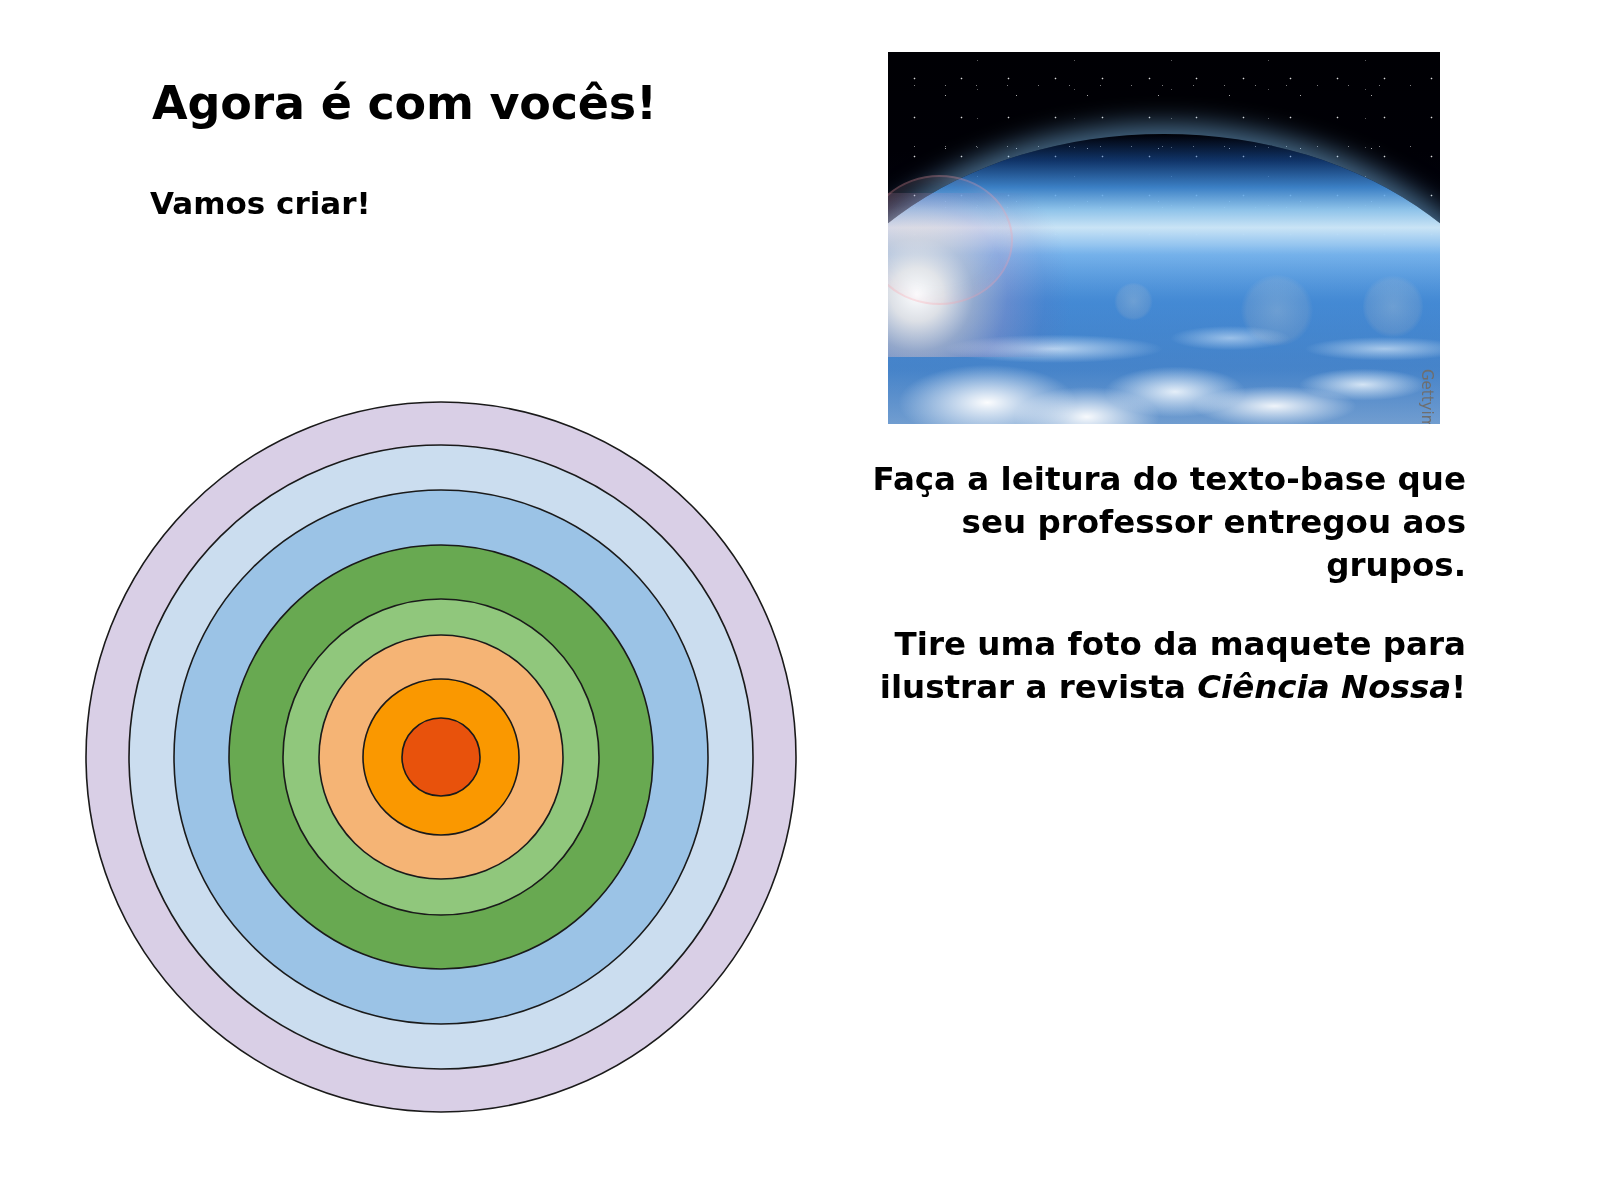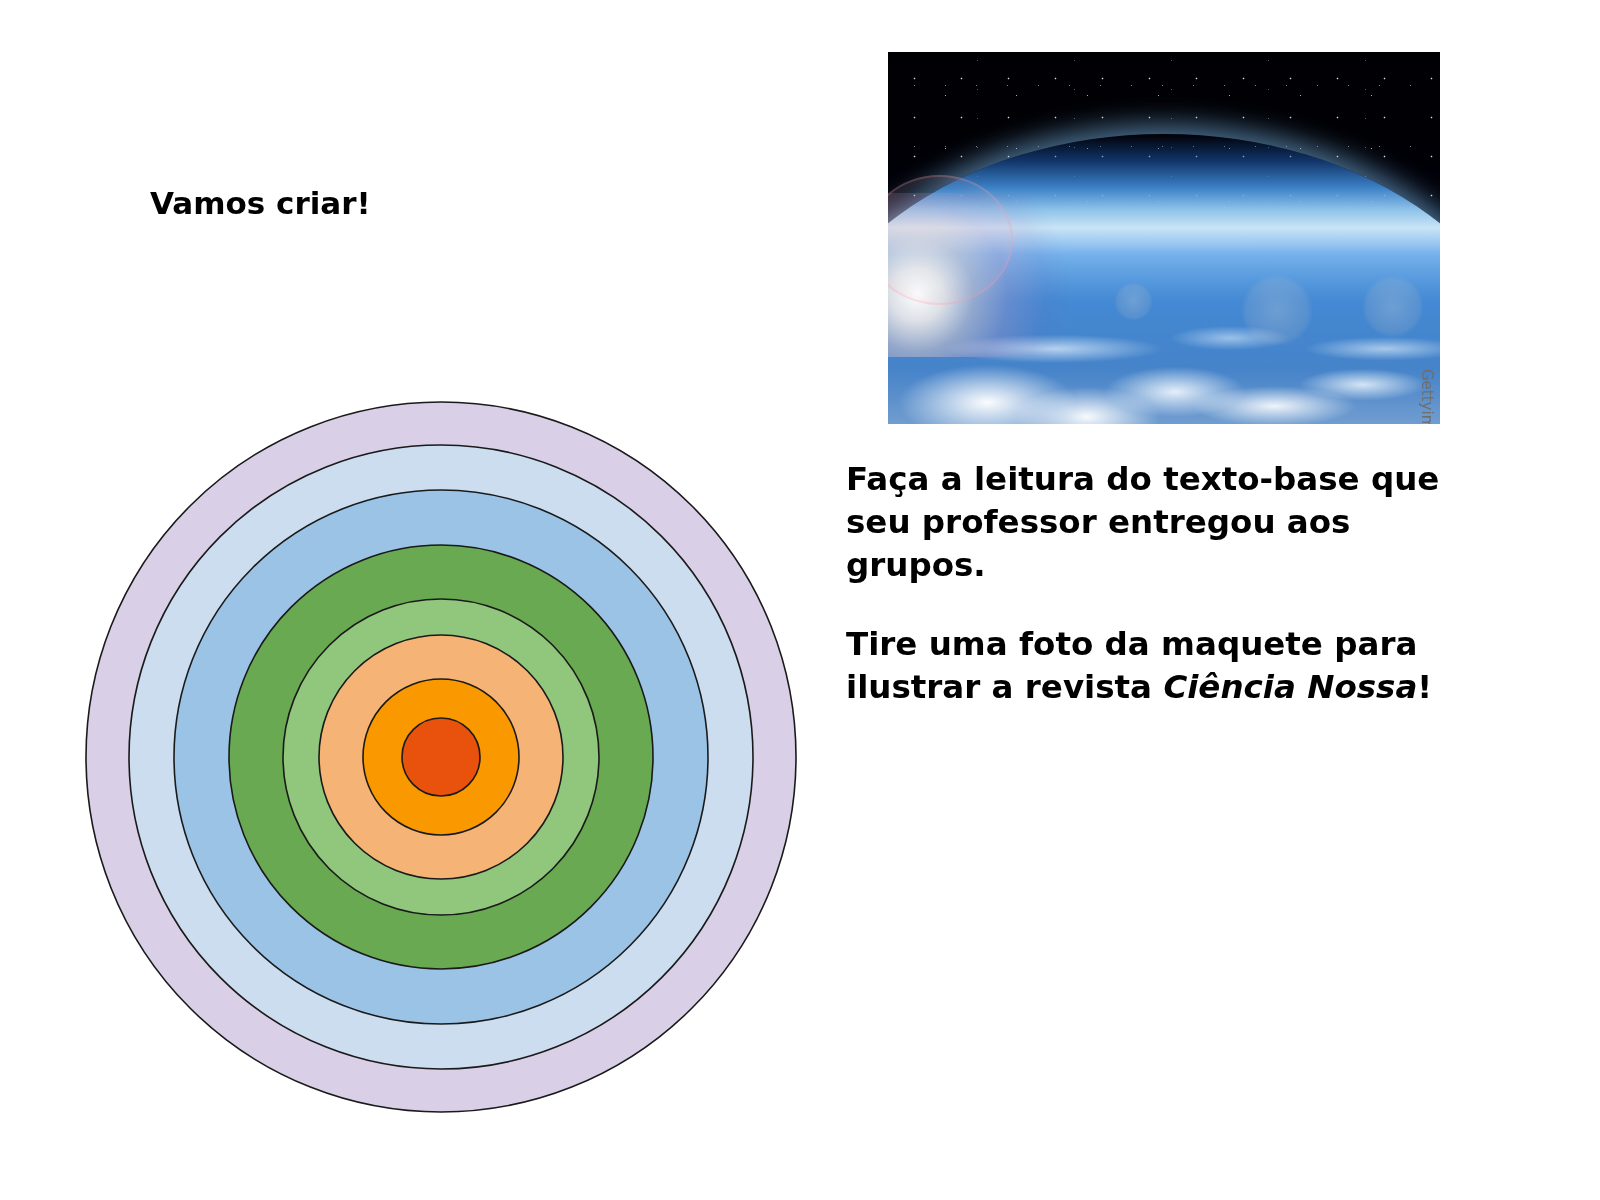--- a/index.html
+++ b/index.html
@@ -173,32 +173,34 @@
 
   
   .body-text {
     position: absolute;
     left: 846px;
     top: 458px;
     width: 620px;
     font-size: 32.5px;
     font-weight: 700;
     line-height: 1.32;
+    text-align: right;
   }
   .body-text p {
     margin: 0 0 36px 0;
   }
   .body-text p:last-child { margin-bottom: 6px; }
   .mag-name { font-style: italic; }
 </style>
 </head>
 <body>
 
 <div class="slide">
 
+  <div class="title">Agora é com vocês!</div>
   <div class="subtitle">Vamos criar!</div>
 
   <div class="diagram">
     <svg viewBox="0 0 726 716" xmlns="http://www.w3.org/2000/svg">
       <g id="rings-group">
           <circle cx="363" cy="357" r="355" fill="#D9CFE6" stroke="#1a1a1a" stroke-width="1.6"></circle>
           <circle cx="363" cy="357" r="312" fill="#CBDDEF" stroke="#1a1a1a" stroke-width="1.6"></circle>
           <circle cx="363" cy="357" r="267" fill="#9BC3E6" stroke="#1a1a1a" stroke-width="1.6"></circle>
           <circle cx="363" cy="357" r="212" fill="#68A951" stroke="#1a1a1a" stroke-width="1.6"></circle>
           <circle cx="363" cy="357" r="158" fill="#90C77C" stroke="#1a1a1a" stroke-width="1.6"></circle>

